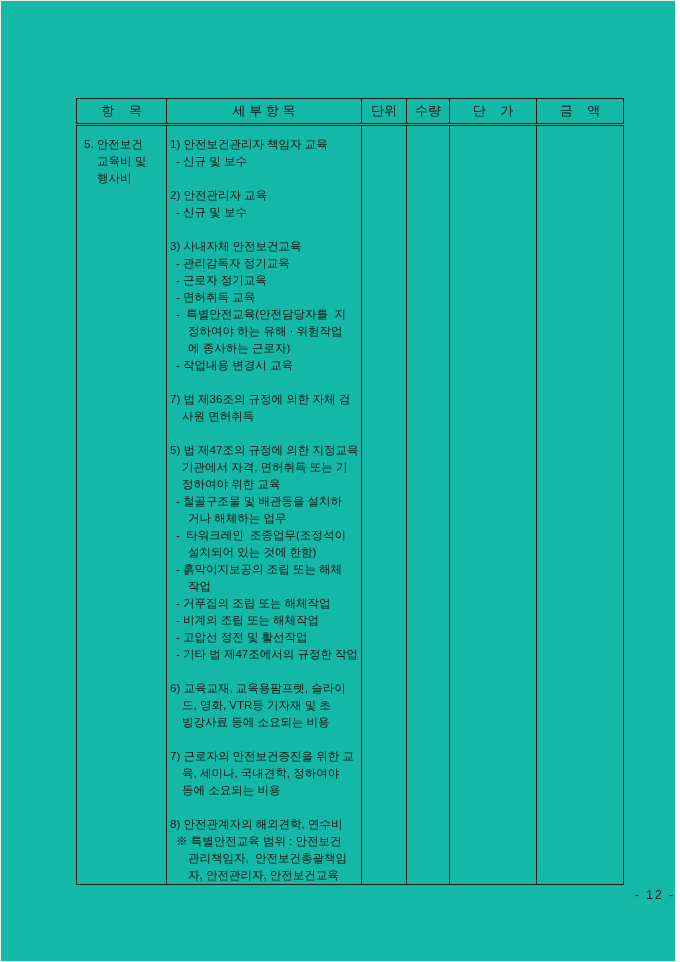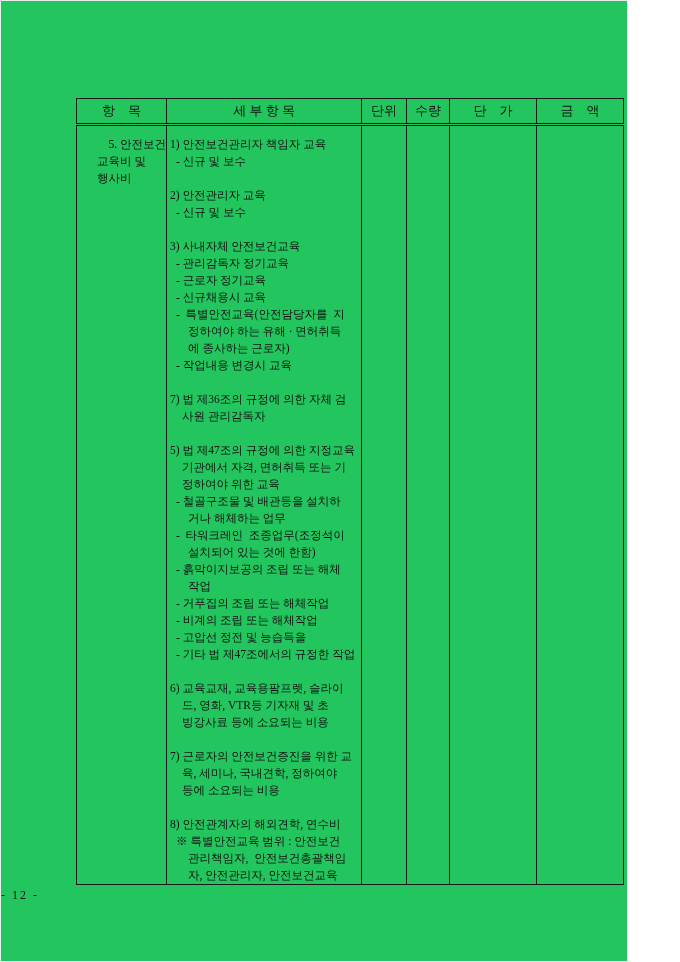--- a/index.html
+++ b/index.html
@@ -2,26 +2,26 @@
 <html><head>
 <meta charset="utf-8">
 <style>
   html, body {
     margin: 0;
     padding: 0;
     background: #ffffff;
   }
   .page {
     position: relative;
-    width: 628px;
+    width: 676px;
     height: 962px;
-    background: #22c55e;
+    background: #14b8a6;
     box-sizing: border-box;
     border: 1px solid #ececec;
-    font-family: Liberation Serif, serif;
+    font-family: Liberation Sans, sans-serif;
     color: #111111;
     overflow: hidden;
   }
   table.cost-table {
     position: absolute;
     left: 75px;
     top: 97px;
     width: 547px;
     border-collapse: collapse;
     table-layout: fixed;
@@ -53,28 +53,28 @@
     height: 17px;
     white-space: pre;
     overflow: hidden;
   }
   
   .detail-cell .ind0 { padding-left: 3px; }
   .detail-cell .ind1 { padding-left: 9px; }
   .detail-cell .ind2 { padding-left: 21px; }
   .detail-cell .ind3 { padding-left: 15px; }
   
-  .item-cell .ind0 { padding-left: 7px; text-align: right; }
+  .item-cell .ind0 { padding-left: 7px; }
   .item-cell .ind1 { padding-left: 20px; }
   .page-number {
     position: absolute;
     top: 887px;
     left: 0;
     width: 100%;
-    text-align: left;
+    text-align: right;
     font-size: 12px;
     letter-spacing: 2px;
     color: #111111;
   }
 </style>
 </head>
 <body>
 
 <div class="page">
 
@@ -110,41 +110,41 @@
           <div class="lines">
               <div class="ln ind0">1) 안전보건관리자 책임자 교육</div>
               <div class="ln ind1">- 신규 및 보수</div>
               <div class="ln ind0"></div>
               <div class="ln ind0">2) 안전관리자 교육</div>
               <div class="ln ind1">- 신규 및 보수</div>
               <div class="ln ind0"></div>
               <div class="ln ind0">3) 사내자체 안전보건교육</div>
               <div class="ln ind1">- 관리감독자 정기교육</div>
               <div class="ln ind1">- 근로자 정기교육</div>
-              <div class="ln ind1">- 신규채용시 교육</div>
+              <div class="ln ind1">- 면허취득 교육</div>
               <div class="ln ind1">-  특별안전교육(안전담당자를  지</div>
-              <div class="ln ind2">정하여야 하는 유해 · 면허취득</div>
+              <div class="ln ind2">정하여야 하는 유해 · 위험작업</div>
               <div class="ln ind2">에 종사하는 근로자)</div>
               <div class="ln ind1">- 작업내용 변경시 교육</div>
               <div class="ln ind0"></div>
               <div class="ln ind0">7) 법 제36조의 규정에 의한 자체 검</div>
-              <div class="ln ind3">사원 관리감독자</div>
+              <div class="ln ind3">사원 면허취득</div>
               <div class="ln ind0"></div>
               <div class="ln ind0">5) 법 제47조의 규정에 의한 지정교육</div>
               <div class="ln ind3">기관에서 자격, 면허취득 또는 기</div>
               <div class="ln ind3">정하여야 위한 교육</div>
               <div class="ln ind1">- 철골구조물 및 배관등을 설치하</div>
               <div class="ln ind2">거나 해체하는 업무</div>
               <div class="ln ind1">-  타워크레인  조종업무(조정석이</div>
               <div class="ln ind2">설치되어 있는 것에 한함)</div>
               <div class="ln ind1">- 흙막이지보공의 조립 또는 해체</div>
               <div class="ln ind2">작업</div>
               <div class="ln ind1">- 거푸집의 조립 또는 해체작업</div>
               <div class="ln ind1">- 비계의 조립 또는 해체작업</div>
-              <div class="ln ind1">- 고압선 정전 및 능습득을</div>
+              <div class="ln ind1">- 고압선 정전 및 활선작업</div>
               <div class="ln ind1">- 기타 법 제47조에서의 규정한 작업</div>
               <div class="ln ind0"></div>
               <div class="ln ind0">6) 교육교재, 교육용팜프렛, 슬라이</div>
               <div class="ln ind3">드, 영화, VTR등 기자재 및 초</div>
               <div class="ln ind3">빙강사료 등에 소요되는 비용</div>
               <div class="ln ind0"></div>
               <div class="ln ind0">7) 근로자의 안전보건증진을 위한 교</div>
               <div class="ln ind3">육, 세미나, 국내견학, 정하여야</div>
               <div class="ln ind3">등에 소요되는 비용</div>
               <div class="ln ind0"></div>

